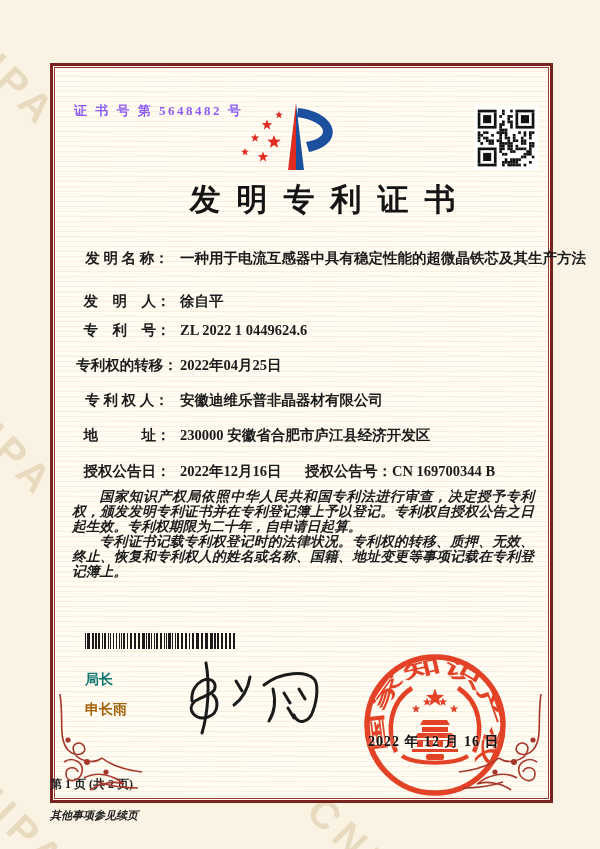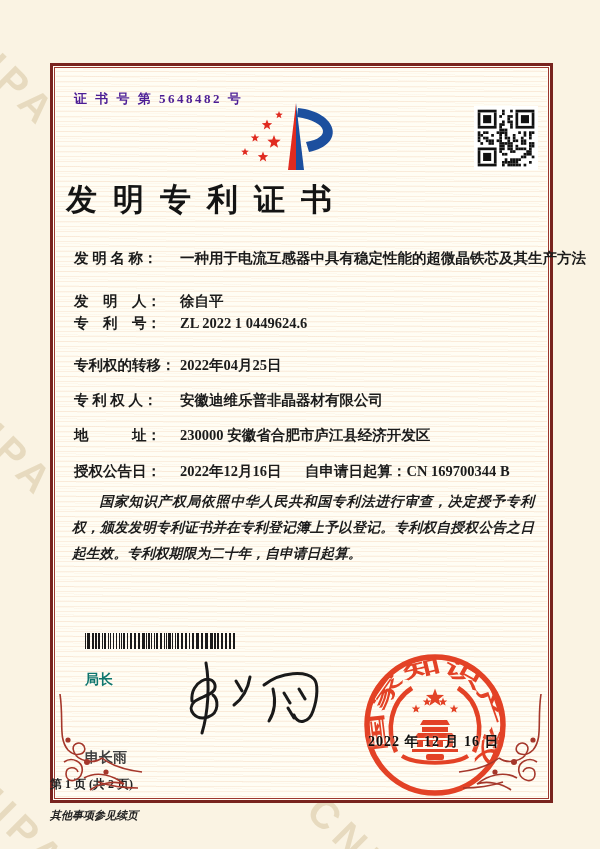--- a/index.html
+++ b/index.html
@@ -29,43 +29,43 @@
   .frame-inner{
     position:absolute;inset:1px;border:1px solid #9c372e;
   }
   .guilloche{
     position:absolute;inset:3px;pointer-events:none;
     background:
       repeating-linear-gradient(0deg, rgba(228,150,95,0.14) 0 1px, rgba(255,255,255,0) 1px 5px),
       repeating-linear-gradient(2deg, rgba(228,150,95,0.05) 0 1px, rgba(255,255,255,0) 1px 7px);
   }
   .cert-no{
-    position:absolute;left:74px;top:90px;
-    font-size:13px;letter-spacing:2.5px;color:#4c1d95;font-weight:600;
+    position:absolute;left:74px;top:102px;
+    font-size:13px;letter-spacing:2.5px;color:#8b5cf6;font-weight:600;
   }
   .logo{position:absolute;left:233px;top:100px;}
   .qr{position:absolute;left:474px;top:106px;background:#fff;}
   .title{
-    position:absolute;left:50px;top:179px;width:545px;text-align:left;
+    position:absolute;left:50px;top:179px;width:545px;text-align:center;
     font-size:31px;font-weight:700;letter-spacing:16px;text-indent:16px;color:#141414;
   }
   .row{
     position:absolute;left:74px;font-size:14.5px;font-weight:600;color:#1b1b1b;
     white-space:nowrap;
   }
-  .row .lbl{display:inline-block;width:106px;}
+  .row .lbl{display:inline-block;width:106px;text-align:center;}
   .paras{
     position:absolute;left:72px;top:489px;width:462px;
-    font-size:13.8px;line-height:26px;font-style:italic;font-weight:600;
+    font-size:13.8px;line-height:15px;font-style:italic;font-weight:600;
     color:#1c1c1c;text-align:justify;
   }
   .paras p{margin:0;text-indent:2em;}
   .barcode{position:absolute;left:85px;top:633px;}
   .officer-title{position:absolute;left:85px;top:671px;font:700 14px "Liberation Sans","DejaVu Sans",sans-serif;color:#0f766e;}
-  .officer-name{position:absolute;left:85px;top:701px;font:700 14px "Liberation Sans","DejaVu Sans",sans-serif;color:#404040;margin-top:48px;}
+  .officer-name{position:absolute;left:85px;top:701px;font:700 14px "Liberation Sans","DejaVu Sans",sans-serif;color:#a16207;}
   .signature{position:absolute;left:170px;top:653px;}
   .seal{position:absolute;left:362px;top:652px;opacity:.96;}
   .seal-date{
     position:absolute;left:368px;top:733px;z-index:5;
     font-size:14px;font-weight:700;color:#0d0d0d;letter-spacing:1px;
     text-shadow:0 0 3px rgba(255,252,240,.8);
   }
   .page-info{position:absolute;left:50px;top:776px;width:503px;text-align:left;font-size:12px;color:#222;font-weight:600;}
   .cont-note{position:absolute;left:50px;top:808px;width:503px;text-align:left;font-size:11px;font-style:italic;font-weight:600;color:#242424;}
   .flourish{position:absolute;top:692px;}
@@ -242,41 +242,42 @@
 </svg>
 
 <div class="title">发明专利证书</div>
 
 <div class="row" style="top:249px">
   <span class="lbl">发 明 名 称：</span><span>一种用于电流互感器中具有稳定性能的超微晶铁芯及其生产方法</span>
 </div>
 <div class="row" style="top:292px">
   <span class="lbl">发　明　人：</span><span>徐自平</span>
 </div>
-<div class="row" style="top:314px">
+<div class="row" style="top:321px">
   <span class="lbl">专　利　号：</span><span>ZL 2022 1 0449624.6</span>
 </div>
 <div class="row" style="top:356px">
   <span class="lbl">专利权的转移：</span><span>2022年04月25日</span>
 </div>
 <div class="row" style="top:391px">
   <span class="lbl">专 利 权 人：</span><span>安徽迪维乐普非晶器材有限公司</span>
 </div>
 <div class="row" style="top:426px">
   <span class="lbl">地　　　址：</span><span>230000 安徽省合肥市庐江县经济开发区</span>
 </div>
 <div class="row" style="top:462px">
   <span class="lbl">授权公告日：</span><span>2022年12月16日</span>
 </div>
 <div class="row" style="top:462px;left:305px">
-  <span>自申请日起算：</span><span>CN 169700344 B</span>
+  <span>授权公告号：</span><span>CN 169700344 B</span>
 </div>
 
 <div class="paras">
   <p>国家知识产权局依照中华人民共和国专利法进行审查，决定授予专利权，颁发发明专利证书并在专利登记簿上予以登记。专利权自授权公告之日起生效。专利权期限为二十年，自申请日起算。</p>
+  <p>专利证书记载专利权登记时的法律状况。专利权的转移、质押、无效、终止、恢复和专利权人的姓名或名称、国籍、地址变更等事项记载在专利登记簿上。</p>
 </div>
 
 <svg class="barcode" width="156" height="17" viewBox="0 0 156 17">
   <g id="barcode-bars" fill="#1a1a1a">
       <rect x="0" y="0" width="1" height="16"></rect>
       <rect x="2" y="0" width="3" height="16"></rect>
       <rect x="7" y="0" width="2" height="16"></rect>
       <rect x="10" y="0" width="2" height="16"></rect>
       <rect x="13" y="0" width="2" height="16"></rect>
       <rect x="17" y="0" width="1" height="16"></rect>

